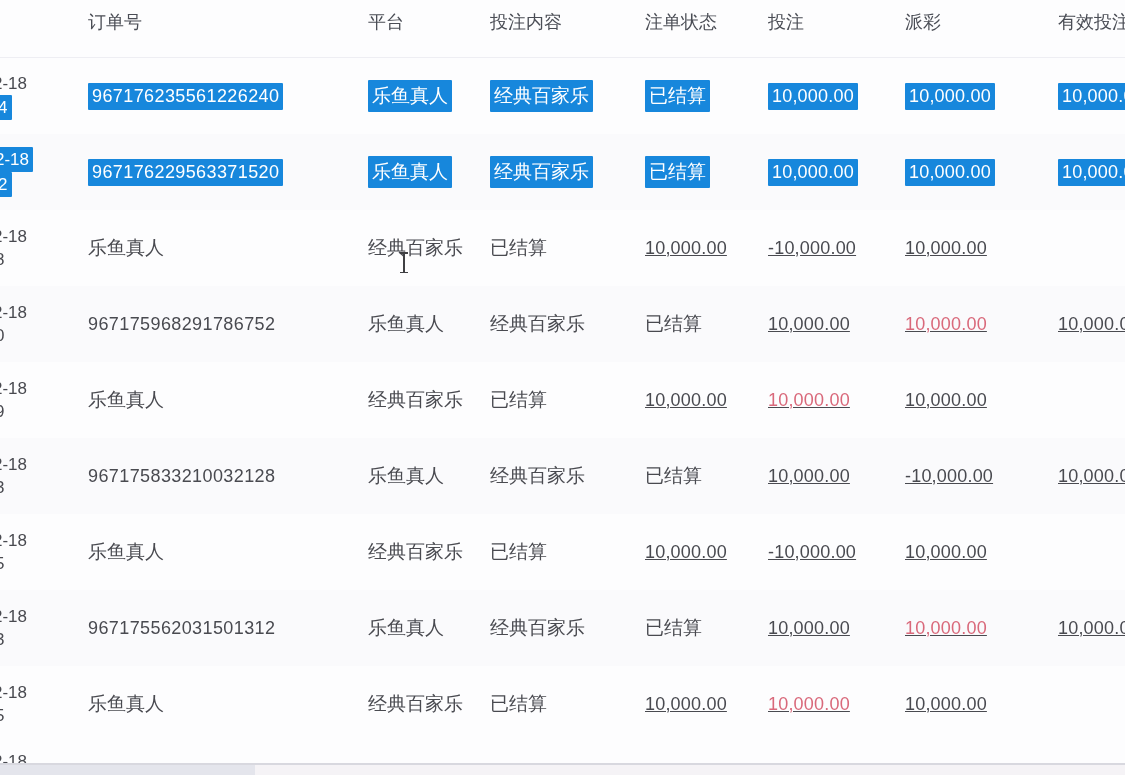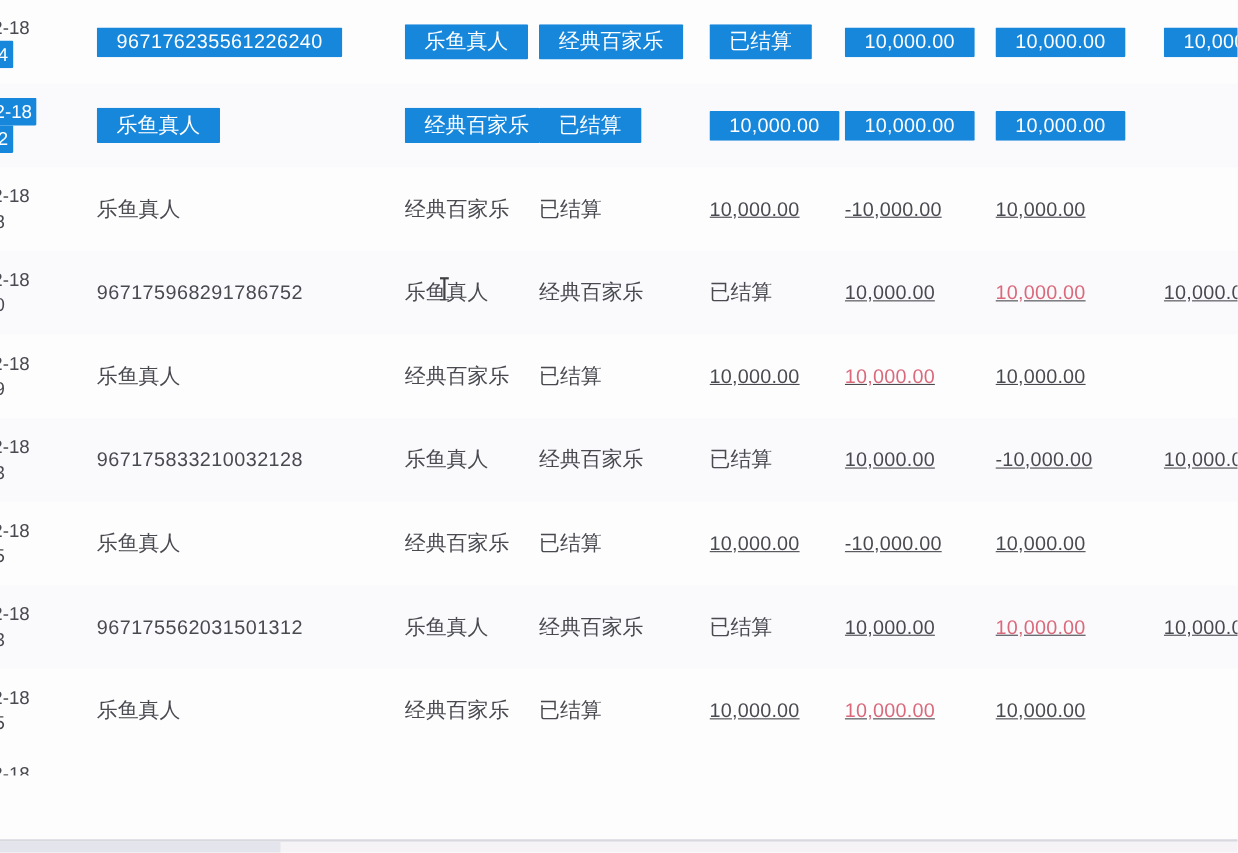--- a/index.html
+++ b/index.html
@@ -27,21 +27,21 @@
     display:grid;
     grid-template-columns:88px 280px 122px 155px 123px 137px 153px 67px;
     height:76px;align-items:center;
   }
   .row:nth-child(even){background:#fafafc;}
   .cell{white-space:nowrap;overflow:hidden;font-size:19px;color:#494a50;}
   .cell.num{font-size:18px;letter-spacing:.2px;text-decoration:underline;}
   .cell.order{font-size:18px;letter-spacing:.4px;}
   .chip{
     display:inline-block;background:#1787dc;color:#ffffff;
-    padding:3px 18px;border-radius:1px;
+    padding:3px 4px;border-radius:1px;
   }
   .red{color:#d9697b;}
   
   .cell.date{font-size:17px;line-height:23px;overflow:hidden;}
   .dline1{display:inline-block;margin-left:-7px;}
   .dline2{display:inline-block;margin-left:-5px;}
   .dline1.chip{margin-left:-9px;padding:1px 4px;}
   .dline2.chip{margin-left:-7px;padding:1px 5px;}
   .dl{display:block;}
   
@@ -67,40 +67,51 @@
     position:absolute;left:2px;width:7.5px;height:1.5px;background:#3f4043;
   }
   .ibeam .ib-top{top:0;}
   .ibeam .ib-bot{bottom:0;}
 </style>
 </head>
 <body>
 
 <div class="screen">
 
+  <div class="header-row">
+    <div class="hcell"></div>
+    <div class="hcell">订单号</div>
+    <div class="hcell">平台</div>
+    <div class="hcell">投注内容</div>
+    <div class="hcell">注单状态</div>
+    <div class="hcell">投注</div>
+    <div class="hcell">派彩</div>
+    <div class="hcell">有效投注</div>
+  </div>
 
   <div id="rows">
       <div class="row">
         <div class="cell date">
           <span class="dl"><span class="dline1">2-18</span></span>
           <span class="dl"><span class="dline2 chip">4</span></span>
         </div>
         <div class="cell order"><span class="chip ">967176235561226240</span></div>
         <div class="cell"><span class="chip ">乐鱼真人</span></div>
         <div class="cell"><span class="chip ">经典百家乐</span></div>
         <div class="cell"><span class="chip ">已结算</span></div>
         <div class="cell num"><span class="chip ">10,000.00</span></div>
         <div class="cell num"><span class="chip ">10,000.00</span></div>
         <div class="cell num"><span class="chip ">10,000.00</span></div>
       </div>
       <div class="row">
         <div class="cell date">
           <span class="dl"><span class="dline1 chip">2-18</span></span>
           <span class="dl"><span class="dline2 chip">2</span></span>
         </div>
+        <div class="cell order"><span class="chip ">967176229563371520</span></div>
         <div class="cell"><span class="chip ">乐鱼真人</span></div>
         <div class="cell"><span class="chip ">经典百家乐</span></div>
         <div class="cell"><span class="chip ">已结算</span></div>
         <div class="cell num"><span class="chip ">10,000.00</span></div>
         <div class="cell num"><span class="chip ">10,000.00</span></div>
         <div class="cell num"><span class="chip ">10,000.00</span></div>
       </div>
       <div class="row">
         <div class="cell date">
           <span class="dl"><span class="dline1">2-18</span></span>

